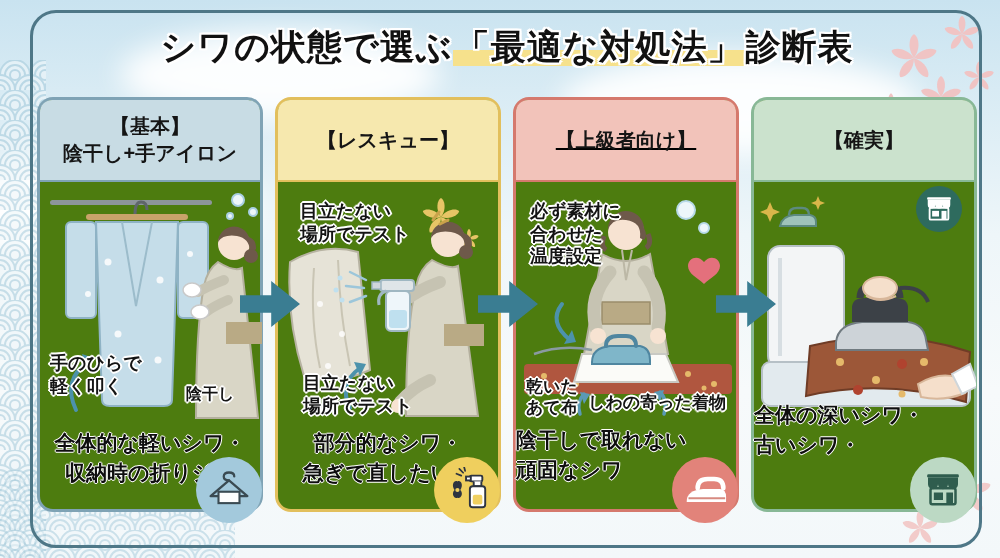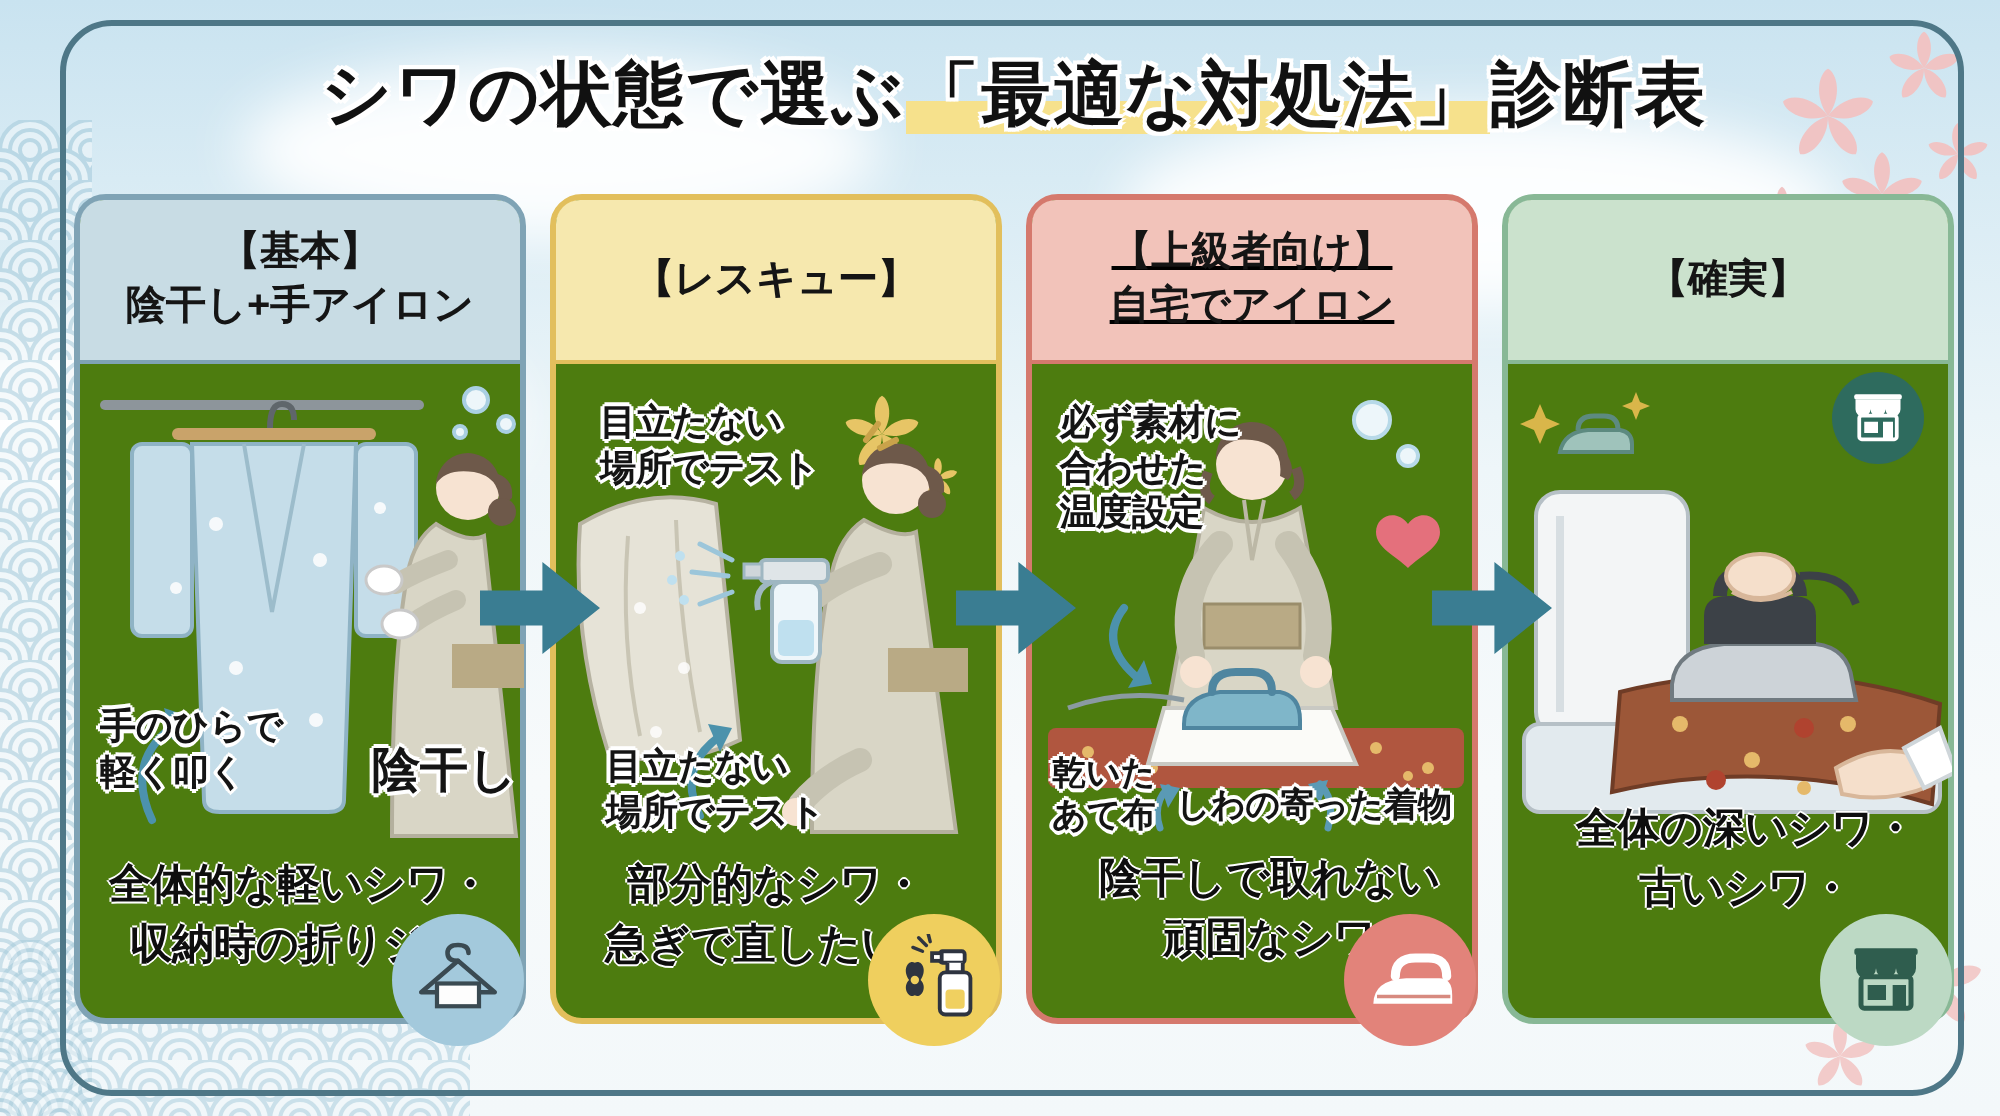--- a/index.html
+++ b/index.html
@@ -35,21 +35,21 @@
   .illus { position:absolute; left:2px; top:84px; z-index:1; }
   .callout {
     position:absolute; z-index:3; font-weight:800; color:#141414; font-size:18px; line-height:1.25;
     text-shadow:-2px 0 #fff,2px 0 #fff,0 -2px #fff,0 2px #fff,-1px -1px #fff,1px 1px #fff,-1px 1px #fff,1px -1px #fff;
   }
   .condition {
     position:absolute; left:0; width:100%; z-index:3; font-size:21px; font-weight:800;
     color:#0e0e0e; line-height:1.42; text-align:center;
     text-shadow:-1px 0 #fff,1px 0 #fff,0 -1px #fff,0 1px #fff;
   }
-  .condition.left { text-align:center; padding-left:18px; }
+  .condition.left { text-align:left; }
   .badge {
     position:absolute; right:-2px; bottom:-14px; width:66px; height:66px; border-radius:50%;
     background:var(--badge); z-index:5; display:flex; align-items:center; justify-content:center;
   }
   .top-badge {
     position:absolute; right:12px; top:86px; width:46px; height:46px; border-radius:50%;
     background:#2e6b5e; color:#fff; z-index:4; display:flex; align-items:center; justify-content:center;
   }
   .flow-arrow {
     position:absolute; top:281px; width:60px; height:46px; z-index:6;
@@ -219,21 +219,21 @@
         <circle cx="211" cy="28" r="4"></circle>
         <circle cx="188" cy="32" r="3"></circle>
     </g>
     <path d="M34 226 q-14 -30 12 -48" fill="none" stroke="#4c92ac" stroke-width="4" stroke-linecap="round"></path>
     <path d="M40 170 l12 4 l-8 12 z" fill="#4c92ac"></path>
   </svg>
   <div class="callout" style="left:10px;top:252px">
     <div>手のひらで</div>
     <div>軽く叩く</div>
   </div>
-  <div class="callout" style="left:146px;top:271px;font-size:24px">
+  <div class="callout" style="left:146px;top:284px;font-size:16px">
     <div>陰干し</div>
   </div>
   <div class="condition" style="top:328px">
     <div>全体的な軽いシワ・</div>
     <div>収納時の折りジワ</div>
   </div>
   <div class="badge" style="color: rgb(58, 74, 82);">
     <svg width="42" height="42">
         <use href="#ic-hanger"></use>
       </svg>
@@ -303,21 +303,20 @@
   <div class="badge" style="color: rgb(46, 52, 64);">
     <svg width="46" height="46">
         <use href="#ic-spray"></use>
       </svg>
   </div>
 </section>
 
 <section class="panel" style="left: 513px; text-decoration: underline; --border: #d5796d; --hbg: #f2c3ba; --badge: #e2837a;">
   <div class="panel-header">
     <div>【上級者向け】</div>
-    <div>自宅でアイロン</div>
   </div>
   <svg class="illus" width="220" height="250" viewBox="0 0 220 250">
     <g fill="#edf6fa" stroke="#b7d9e8" stroke-width="2">
       <circle cx="168" cy="26" r="9"></circle>
         <circle cx="186" cy="44" r="5"></circle>
     </g>
     <path d="M186 78 c-6 -8 -16 -4 -16 4 c0 8 10 12 16 18 c6 -6 16 -10 16 -18 c0 -8 -10 -12 -16 -4 z" fill="#e4707c"></path>
     <g>
       <circle cx="108" cy="48" r="18" fill="#f7e3d2"></circle>
       <path d="M90 46 a18 18 0 0 1 36 -2 q4 8 0 12 l-4 -2 q2 -16 -14 -18 q-14 -2 -18 10 z" fill="#6e594a"></path>

